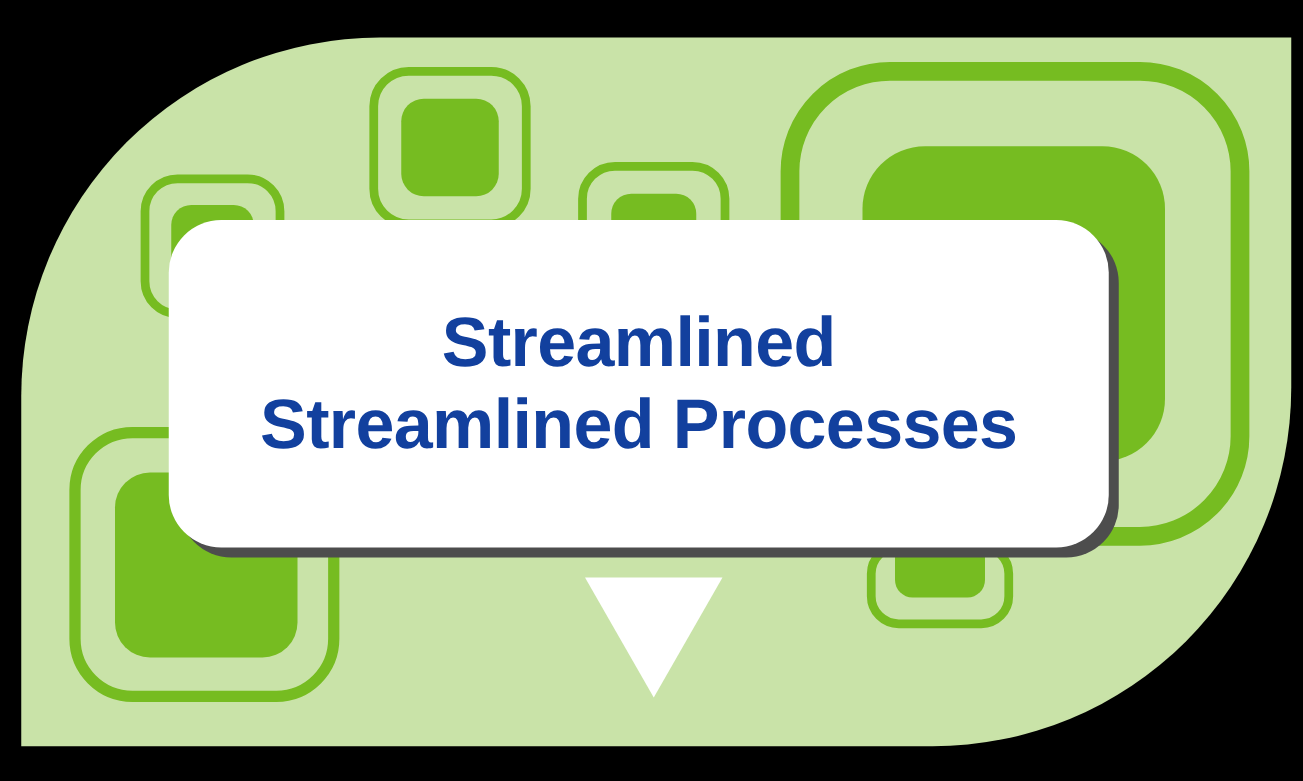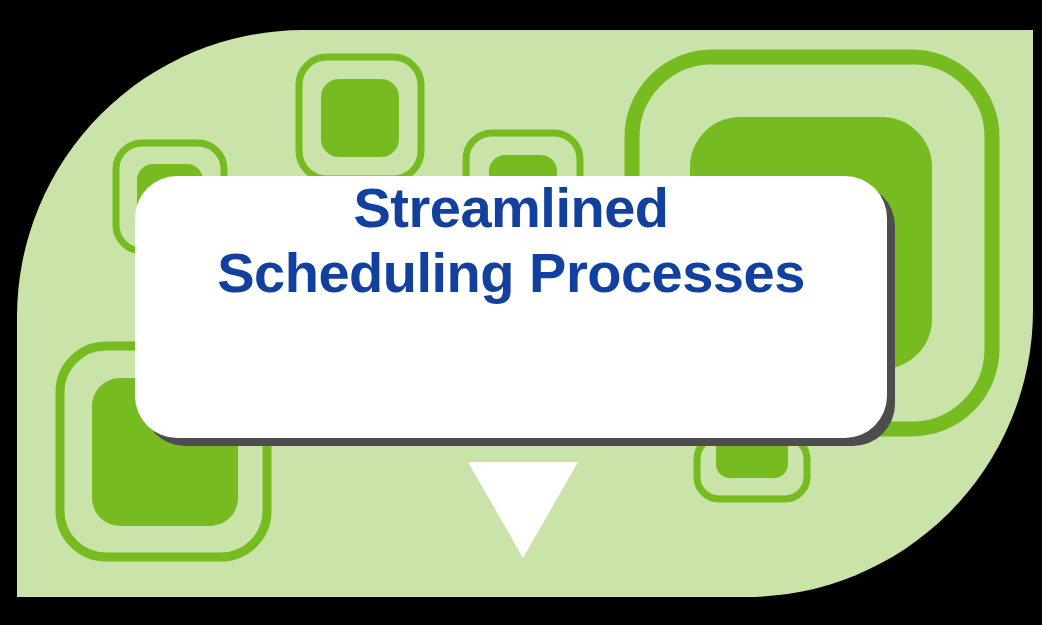--- a/index.html
+++ b/index.html
@@ -42,20 +42,21 @@
     position: absolute;
     left: 135px;
     top: 176px;
     width: 752px;
     height: 262px;
     background: #FFFFFF;
     border-radius: 42px;
     display: flex;
     flex-direction: column;
     align-items: center;
+    justify-content: center;
   }
   .card-title {
     color: #12409E;
     font-family: "Liberation Sans", sans-serif;
     font-weight: bold;
     font-size: 56px;
     line-height: 1.16;
     text-align: center;
     letter-spacing: -0.5px;
     white-space: nowrap;
@@ -114,16 +115,16 @@
       </g>
     </g>
 
     <polygon points="468,462 578,462 523,558" fill="#FFFFFF"></polygon>
   </svg>
 
   <div class="card-shadow"></div>
 
   <div class="card">
     <div class="card-title">Streamlined</div>
-    <div class="card-title">Scheduling Processes</div>
+    <div class="card-title">Streamlined Processes</div>
   </div>
 
 </div>
 
 </body></html>

